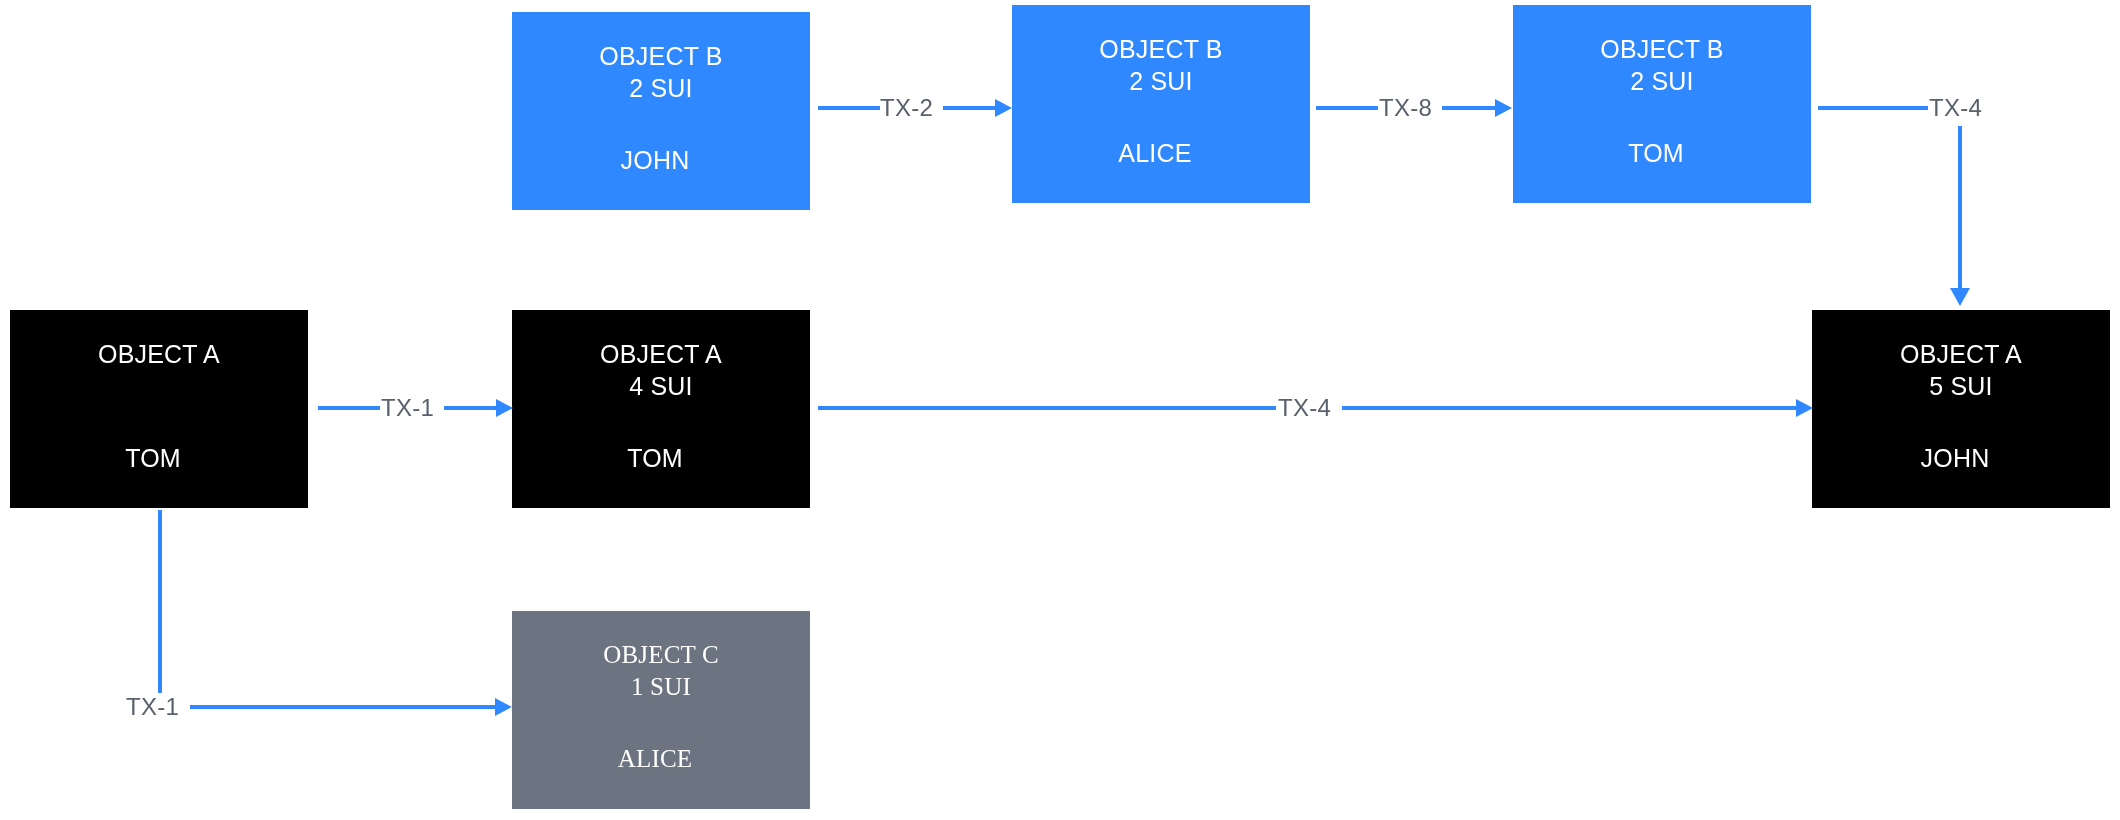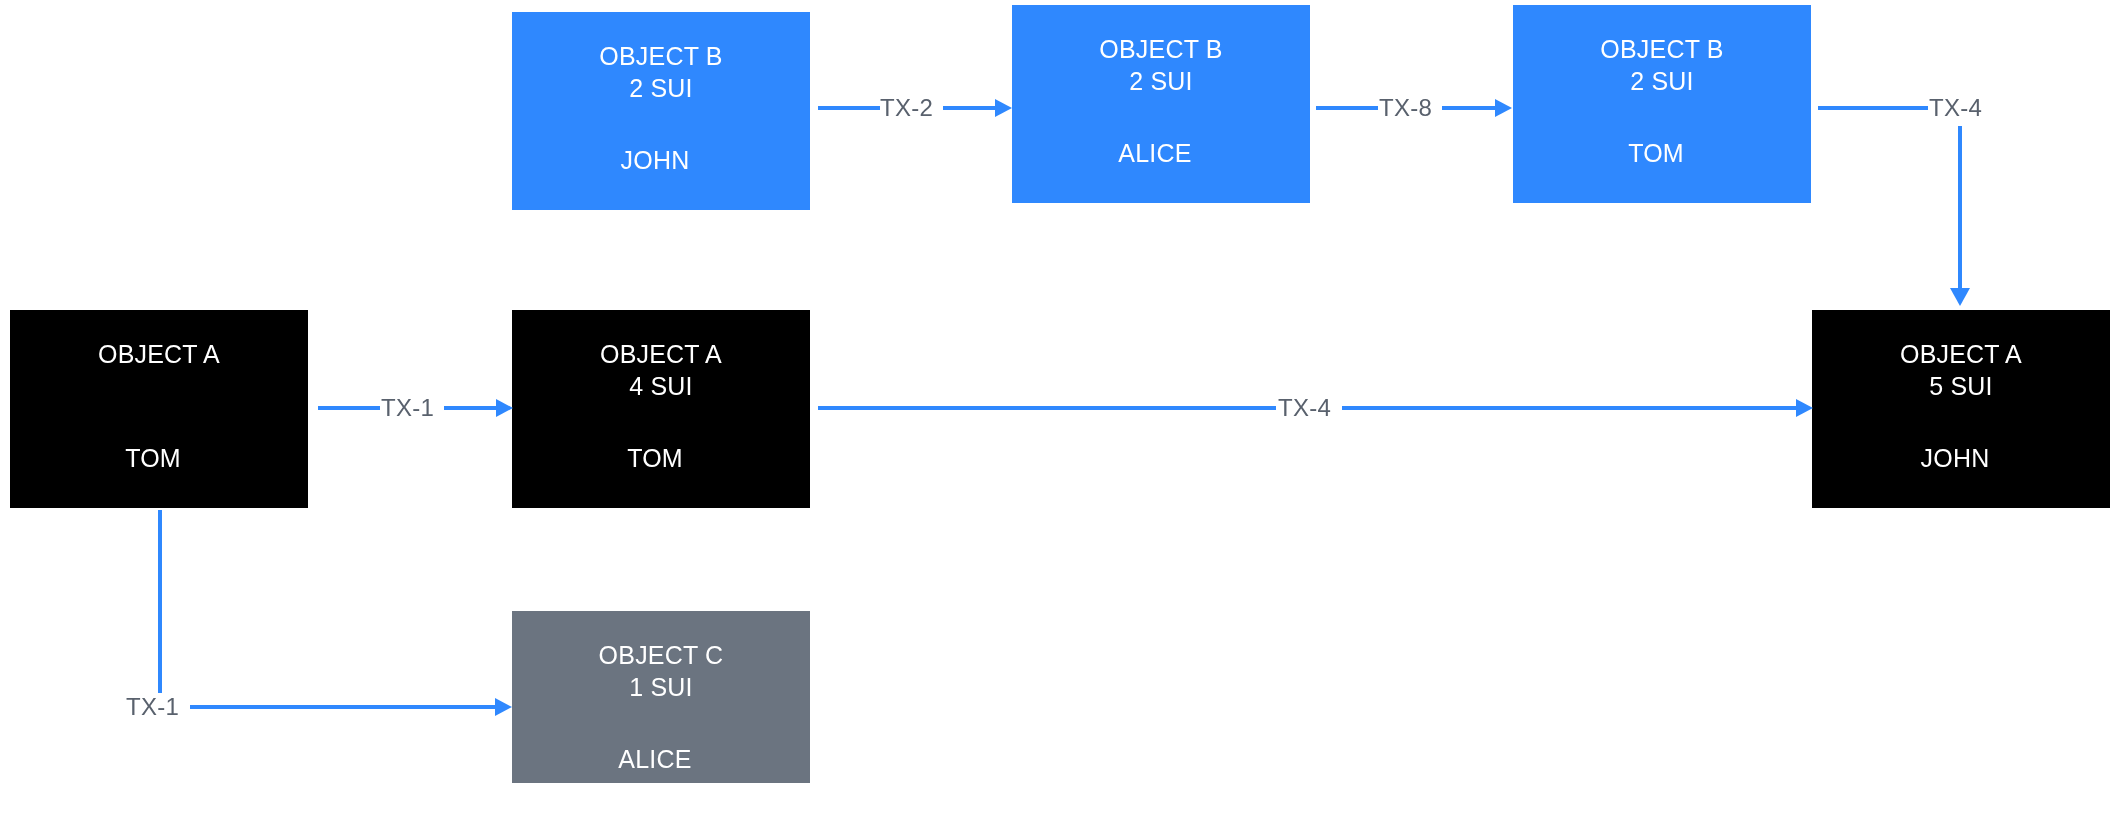--- a/index.html
+++ b/index.html
@@ -123,21 +123,21 @@
   </div>
 
   <div class="node" style="left:1812px; top:310px; width:298px; height:198px; background:#000000;">
     <div class="title-block">
       <span>OBJECT A</span><br>
       <span class="line2">5 SUI</span>
     </div>
     <div class="owner-block">JOHN</div>
   </div>
 
-  <div class="node" style="left:512px; top:611px; width:298px; height:172px; background:#6b7480;">
+  <div class="node" style="left:512px; top:611px; width:298px; height:198px; background:#6b7480;font-family:Liberation Serif, serif;">
     <div class="title-block">
       <span>OBJECT C</span><br>
       <span class="line2">1 SUI</span>
     </div>
     <div class="owner-block">ALICE</div>
   </div>
 
   <div class="hline" style="left:818px; top:106px; width:62px;"></div>
   <div class="edge-label" style="left:880px; top:96px;">TX-2</div>
   <div class="hline" style="left:943px; top:106px; width:52px;"></div>

